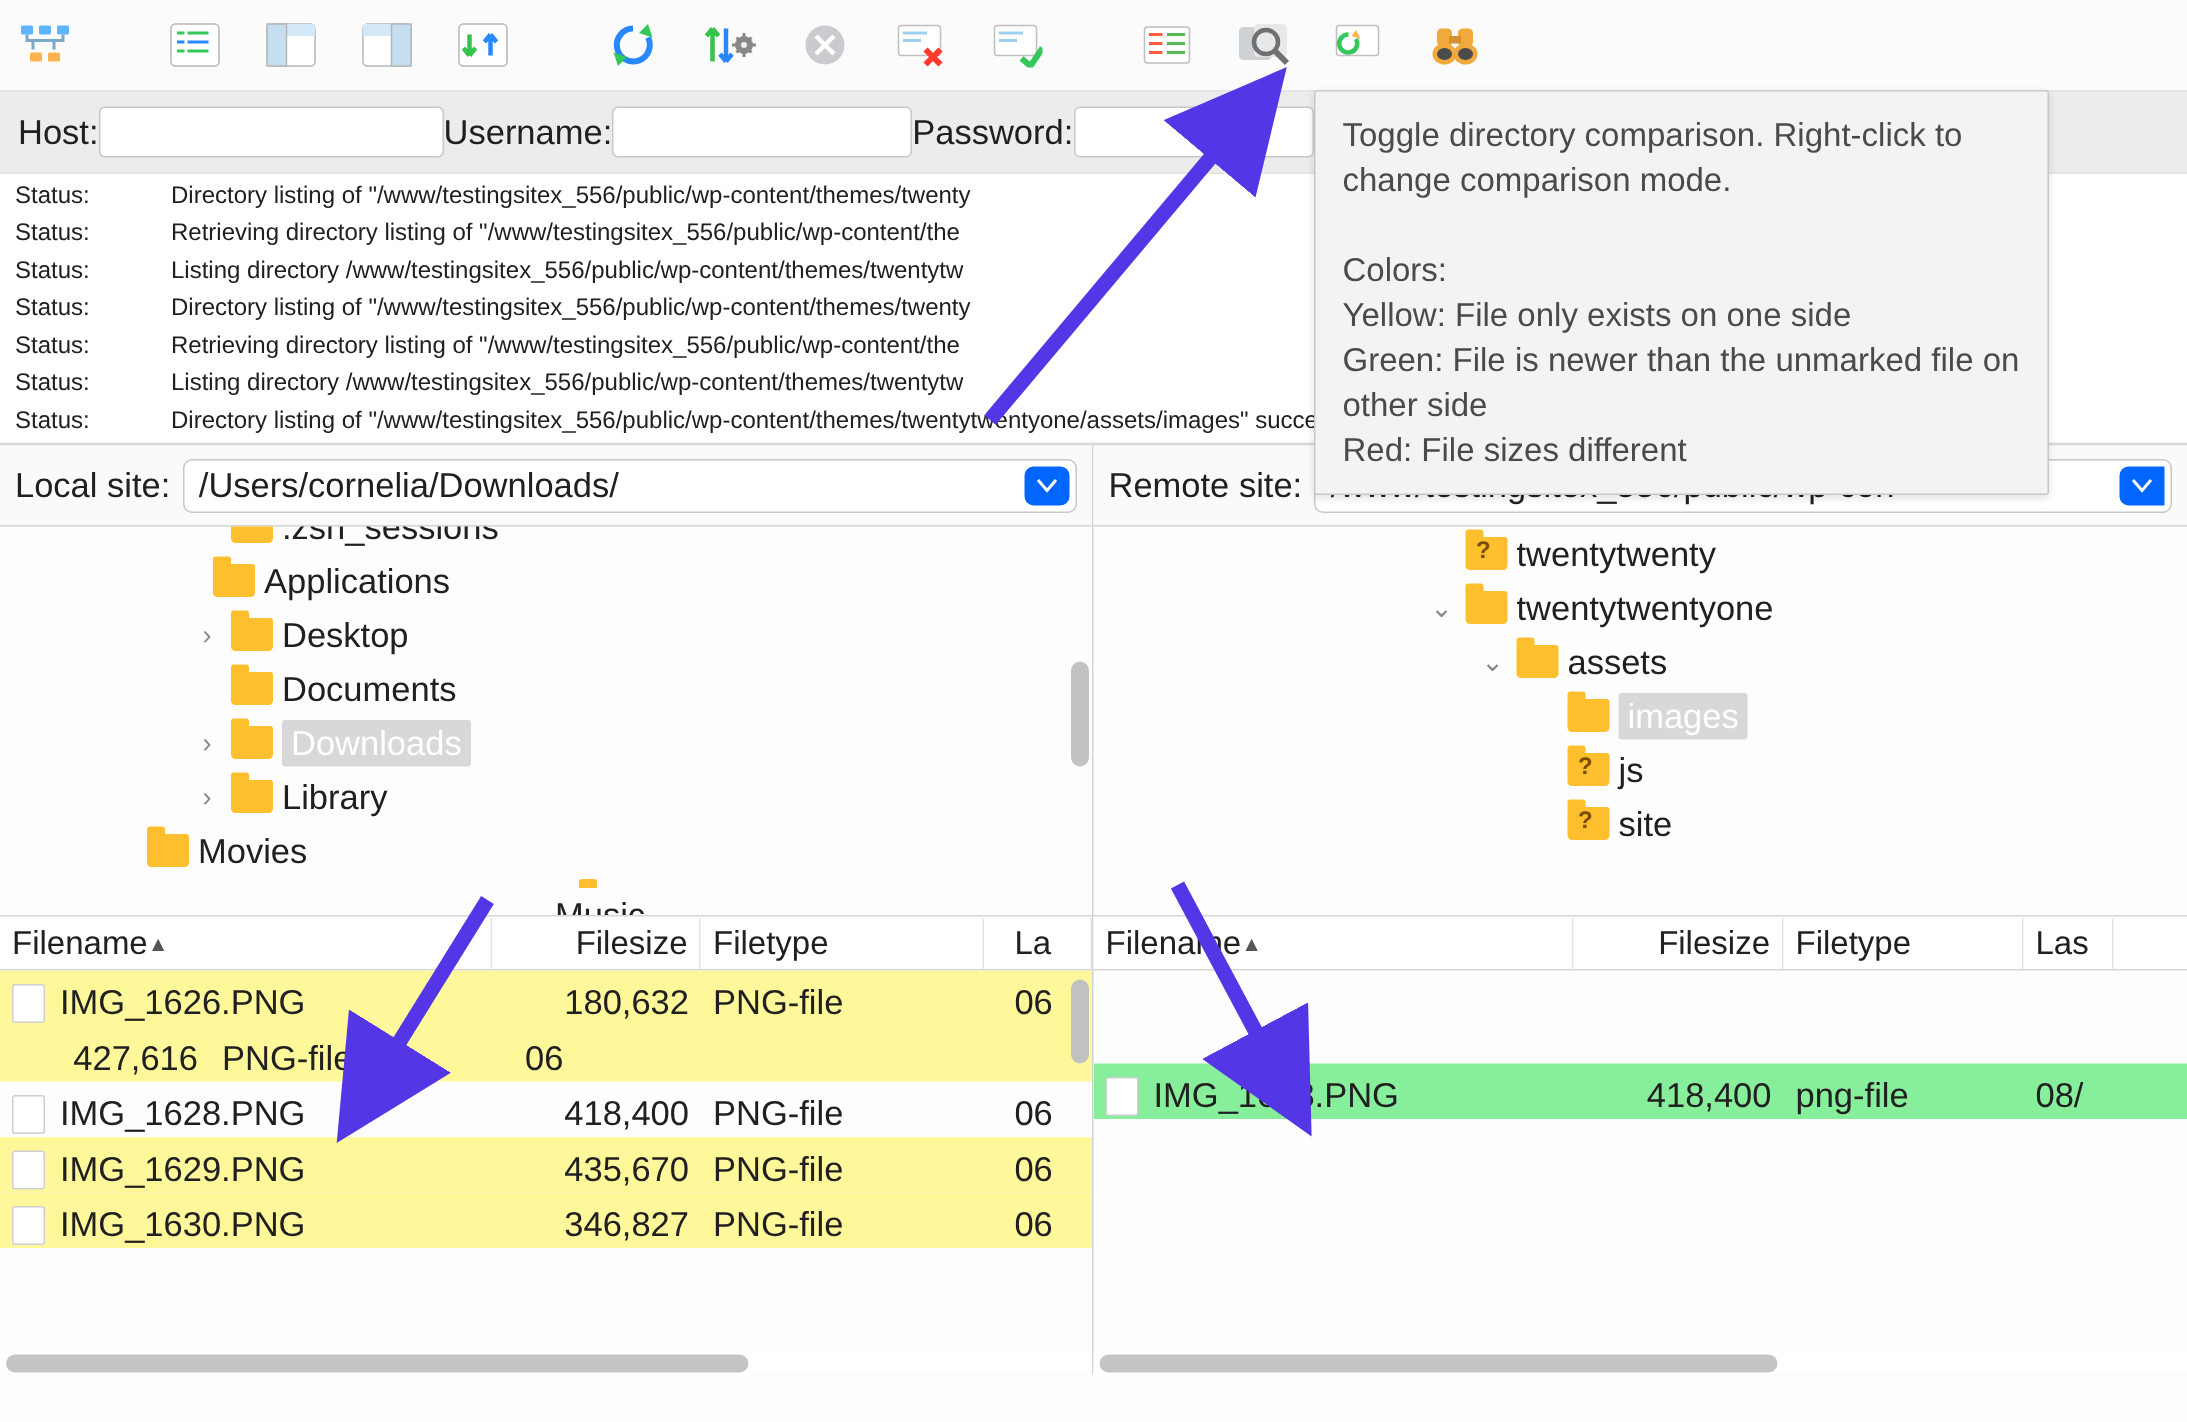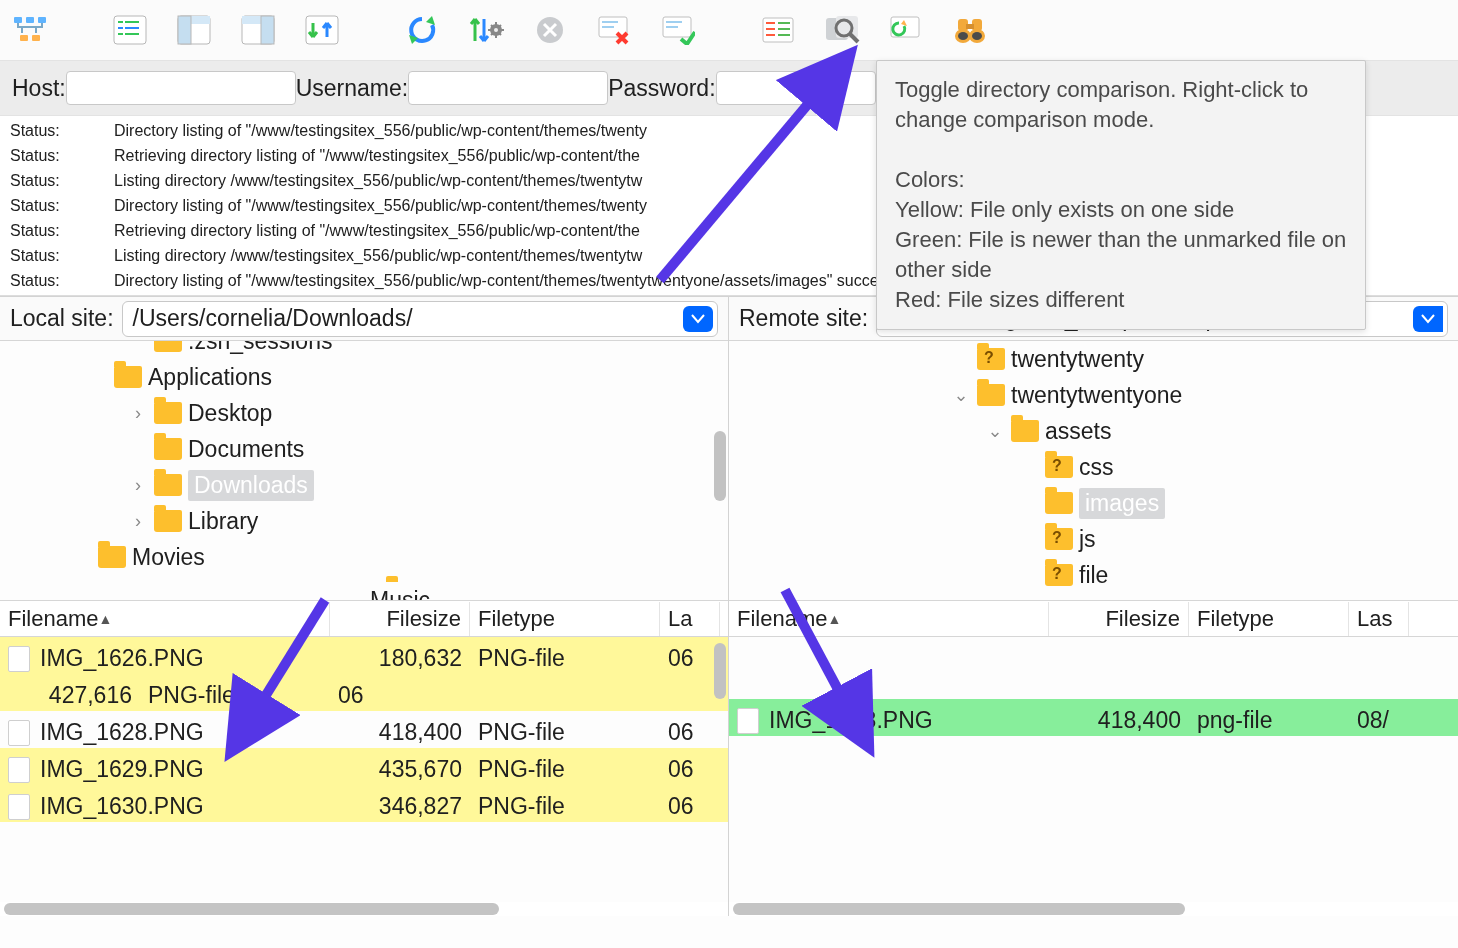--- a/index.html
+++ b/index.html
@@ -72,21 +72,21 @@
     .pane {
       display: flex;
       flex-direction: column;
       width: 50%;
       border-right: 1px solid #d3d3d3;
     }
     .pane:last-child { border-right: none; }
     .pathbar {
       display: flex;
       align-items: center;
-      height: 44px;
+      height: 54px;
       padding: 6px 10px;
       gap: 8px;
       border-bottom: 1px solid #d6d6d6;
       background: #fafafa;
     }
     .pathbar label { font-size: 23px; white-space: nowrap; }
     .combo {
       flex: 1;
       display: flex;
       align-items: center;
@@ -211,21 +211,21 @@
       margin-right: 10px;
       display: inline-block;
       vertical-align: middle;
     }
     .hl-yellow { background: #fff89a; }
     .hl-green  { background: #87ee9b; }
     
     .c-name-l { width: 330px; display:flex; align-items:center; }
     .c-size-l { width: 140px; text-align: right; }
     .c-type-l { width: 190px; }
-    .c-mod-l  { width: 60px; }
+    .c-mod-l  { width: 60px; margin-left: 12px; }
     .c-name-r { width: 320px; display:flex; align-items:center; }
     .c-size-r { width: 140px; text-align: right; }
     .c-type-r { width: 160px; }
     .c-mod-r  { width: 60px; }
     
     .vscroll {
       position: absolute;
       right: 2px;
       top: 8px;
       width: 12px;
@@ -448,21 +448,21 @@
         </div>
       </div>
     </div>
     <div class="tree">
       <div class="inner" id="ltree">
           <div class="tree-row" style="padding-left: 128px;">
             <span class="twisty"></span>
             <span class="folder-icon"></span>
             <span>.zsh_sessions</span>
           </div>
-          <div class="tree-row" style="padding-left: 88px;">
+          <div class="tree-row" style="padding-left: 116px;">
             <span class="twisty"></span>
             <span class="folder-icon"></span>
             <span>Applications</span>
           </div>
           <div class="tree-row" style="padding-left: 128px;">
             <span class="twisty">›</span>
             <span class="folder-icon"></span>
             <span>Desktop</span>
           </div>
           <div class="tree-row" style="padding-left: 128px;">
@@ -560,37 +560,32 @@
             <span class="folder-icon"></span>
             <span>twentytwentyone</span>
           </div>
           <div class="tree-row" style="padding-left: 256px;">
             <span class="twisty">⌄</span>
             <span class="folder-icon"></span>
             <span>assets</span>
           </div>
           <div class="tree-row" style="padding-left: 290px;">
             <span class="twisty"></span>
-            <span class="folder-icon folder-q"></span>
-            <span>css</span>
-          </div>
-          <div class="tree-row" style="padding-left: 290px;">
-            <span class="twisty"></span>
             <span class="folder-icon"></span>
             <span class="sel-lbl">images</span>
           </div>
           <div class="tree-row" style="padding-left: 290px;">
             <span class="twisty"></span>
             <span class="folder-icon folder-q"></span>
             <span>js</span>
           </div>
           <div class="tree-row" style="padding-left: 290px;">
             <span class="twisty"></span>
             <span class="folder-icon folder-q"></span>
-            <span>file</span>
+            <span>site</span>
           </div>
         </div>
     </div>
     <div class="ft-head">
       <div class="c-name-r sort">Filename</div>
       <div class="c-size-r">Filesize</div>
       <div class="c-type-r">Filetype</div>
       <div class="c-mod-r">Las</div>
     </div>
     <div class="ft-body" id="rfiles" style="padding-top:62px">

